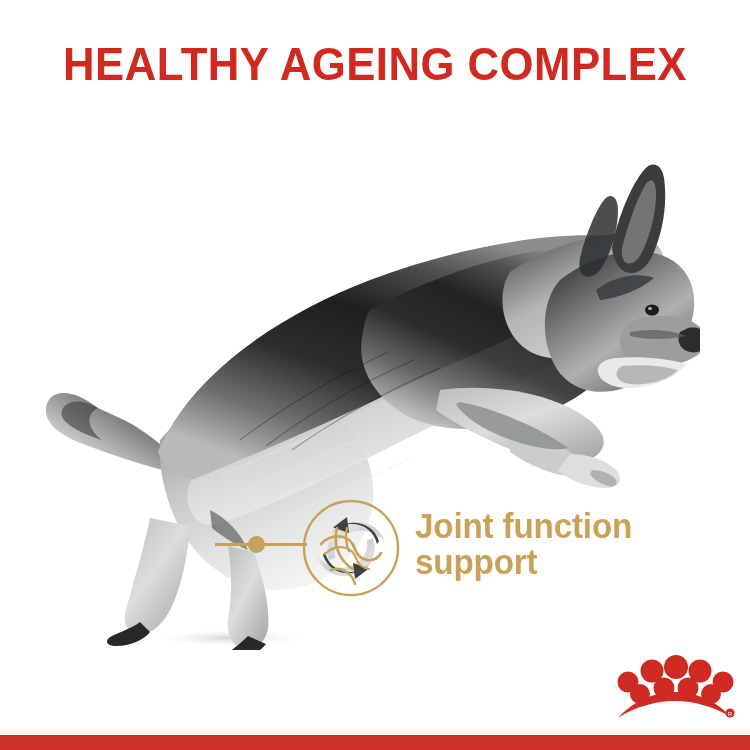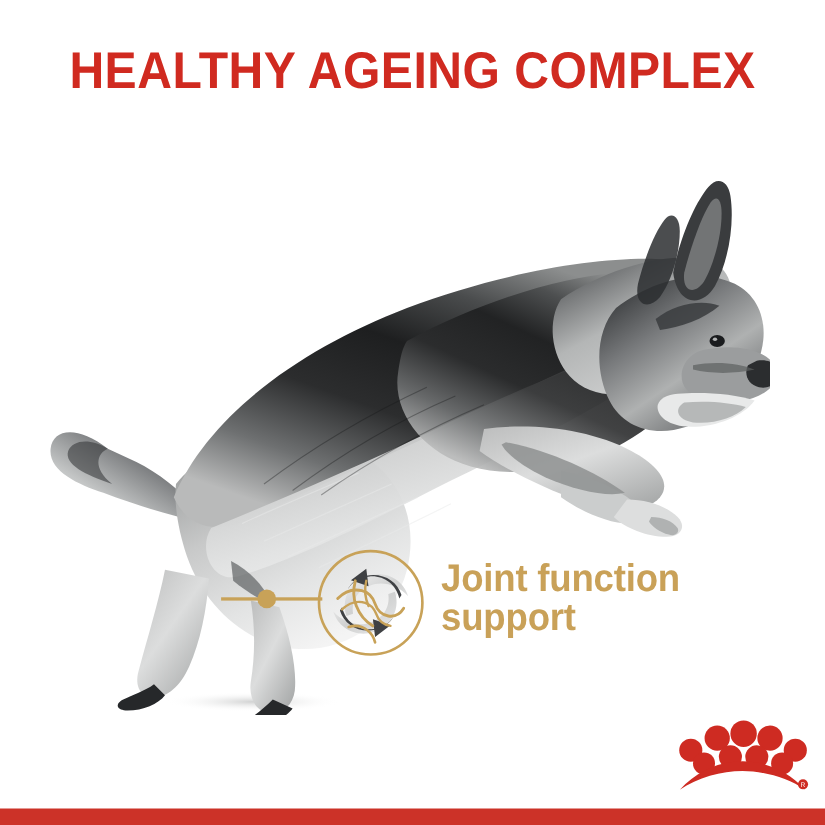--- a/index.html
+++ b/index.html
@@ -47,21 +47,21 @@
     left: 40px;
     top: 140px;
     width: 660px;
     height: 510px;
   }
   #dog-photo svg { display: block; width: 100%; height: 100%; }
 
   
   #benefit {
     position: absolute;
-    left: 201px;
+    left: 215px;
     top: 495px;
     width: 460px;
     height: 110px;
   }
   #connector {
     position: absolute;
     left: 0;
     top: 48px;
     width: 92px;
     height: 3px;

